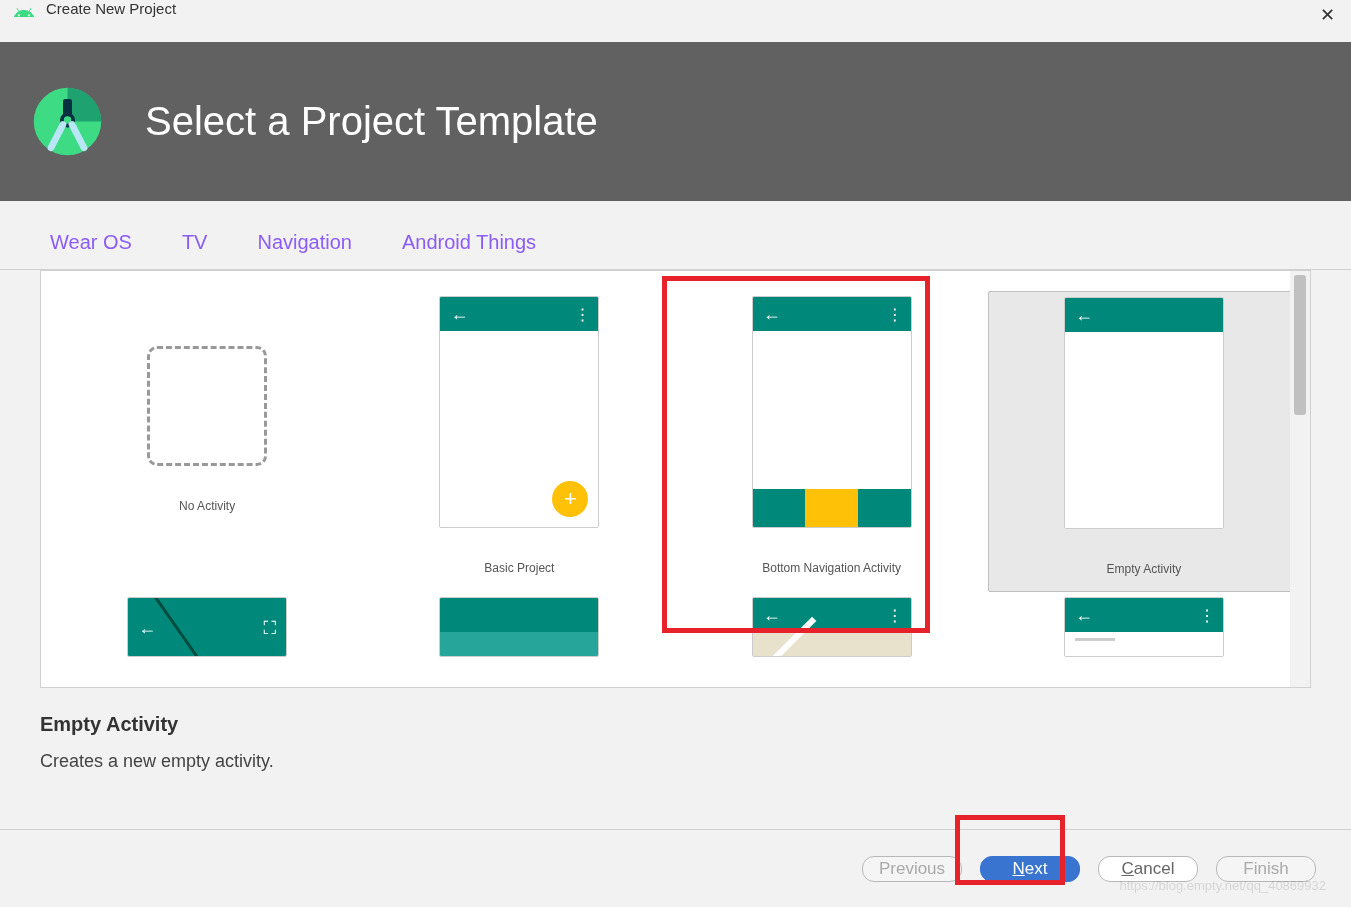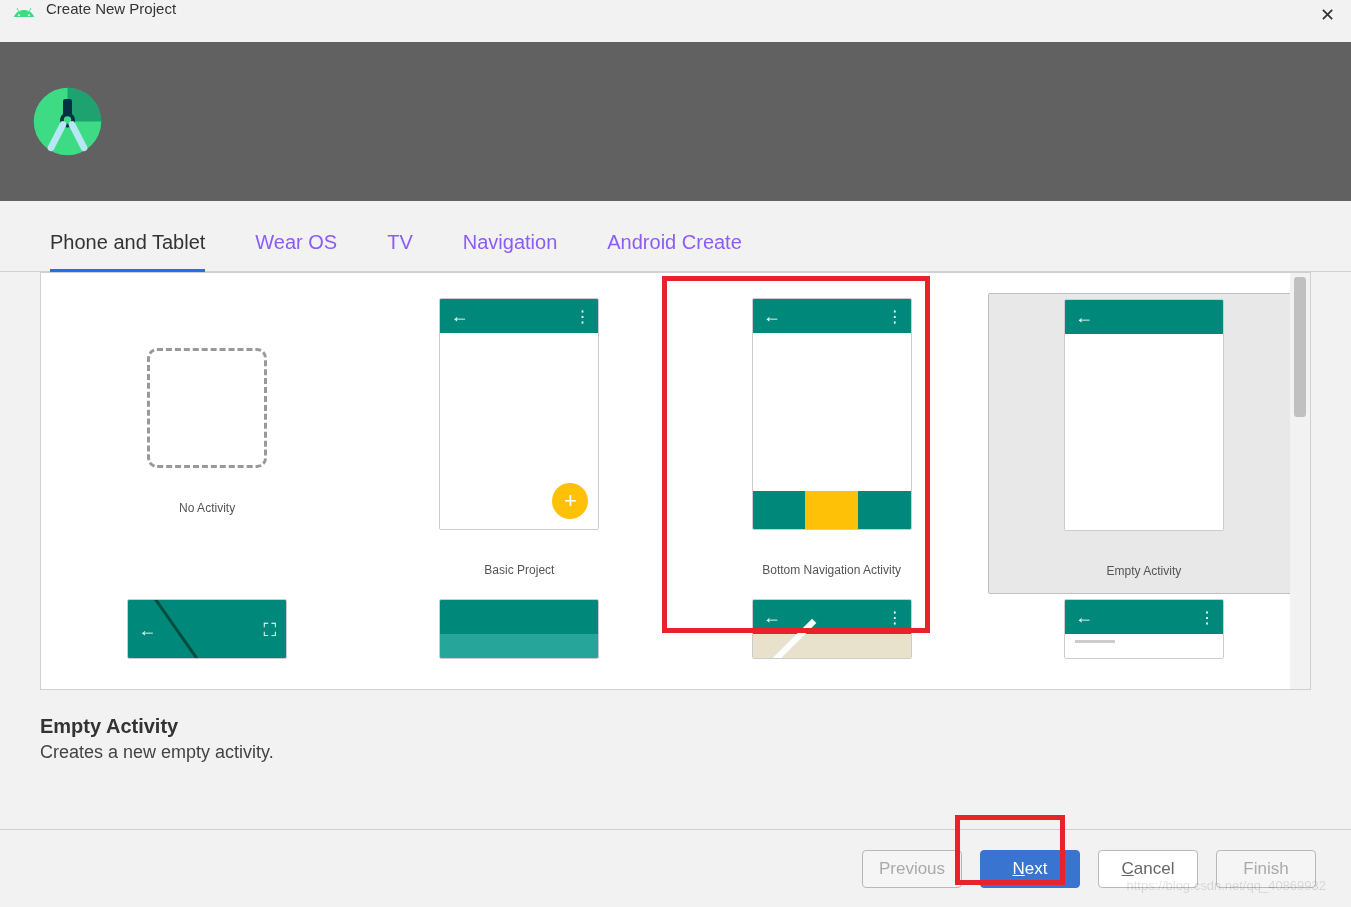--- a/index.html
+++ b/index.html
@@ -63,25 +63,25 @@
 .red-box-1 { left: 662px; top: 276px; width: 268px; height: 357px; }
 .red-box-2 { left: 955px; top: 815px; width: 110px; height: 70px; }
 
 
 .scrollbar-track { position: absolute; right: 0; top: 0; bottom: 0; width: 20px; background: #f2f2f2; }
 .scrollbar-thumb { position: absolute; right: 4px; top: 4px; width: 12px; height: 140px; background: #c0c0c0; border-radius: 3px; }
 
 
 .description { padding: 25px 40px; }
 .desc-title { font-size: 20px; font-weight: bold; color: #333; }
-.desc-text { font-size: 18px; color: #444; margin-top: 4px; }
+.desc-text { font-size: 18px; color: #444; margin-top: 15px; }
 
 
 .footer { position: absolute; bottom: 0; left: 0; right: 0; height: 78px; border-top: 1px solid #d0d0d0; display: flex; justify-content: flex-end; align-items: center; padding: 0 35px; gap: 18px; background: #f2f2f2; }
-.btn { min-width: 100px; height: 38px; border: 1px solid #b8b8b8; background: #fff; border-radius: 4px; font-size: 17px; color: #666; cursor: pointer; display: flex; align-items: center; justify-content: center; }
+.btn { min-width: 100px; height: 26px; border: 1px solid #b8b8b8; background: #fff; border-radius: 12px; font-size: 17px; color: #666; cursor: pointer; display: flex; align-items: center; justify-content: center; }
 .btn.disabled { color: #aaa; cursor: default; background: #f5f5f5; }
 .btn.primary { background: #3874d0; color: #fff; border-color: #3874d0; }
 .btn span.ul { text-decoration: underline; }
 
 .watermark { position: absolute; right: 25px; bottom: 14px; font-size: 13px; color: rgba(0,0,0,0.12); }
 </style>
 </head>
 <body>
 
 <div class="title-bar">
@@ -101,28 +101,28 @@
     <svg viewBox="0 0 100 100" width="75" height="75">
       <circle cx="50" cy="50" r="45" fill="#3ddc84"></circle>
       <path fill="#00695c" d="M50,5 A45,45 0 0,1 95,50 L50,50 Z" opacity="0.5"></path>
       <rect x="44" y="20" width="12" height="22" fill="#073042" rx="3"></rect>
       <circle cx="50" cy="48" r="10" fill="#073042"></circle>
       <circle cx="50" cy="48" r="5" fill="#3ddc84"></circle>
       <path d="M44,54 L28,85" stroke="#b8e6f5" stroke-width="9" stroke-linecap="round"></path>
       <path d="M56,54 L72,85" stroke="#b8e6f5" stroke-width="9" stroke-linecap="round"></path>
     </svg>
   </span>
+  <div class="banner-title">Select a Project Template</div>
 </div>
 
 <div class="tabs-row">
-  <div class="tab active">Phone and Tablet</div>
   <div class="tab">Wear OS</div>
   <div class="tab">TV</div>
   <div class="tab">Navigation</div>
-  <div class="tab">Android Create</div>
+  <div class="tab">Android Things</div>
 </div>
 
 <div class="grid-container">
   <div class="grid-inner">
 
     <div class="template-cell">
       <div class="no-thumb"></div>
       <div class="template-label">No Activity</div>
     </div>
 
@@ -227,13 +227,13 @@
   <div class="btn">
       <span class="ul">C</span>
       <span>ancel</span>
     </div>
   <div class="btn disabled">Finish</div>
 </div>
 
 <div class="red-box red-box-1"></div>
 <div class="red-box red-box-2"></div>
 
-<div class="watermark">https://blog.csdn.net/qq_40869932</div>
+<div class="watermark">https://blog.empty.net/qq_40869932</div>
 
 </body></html>

